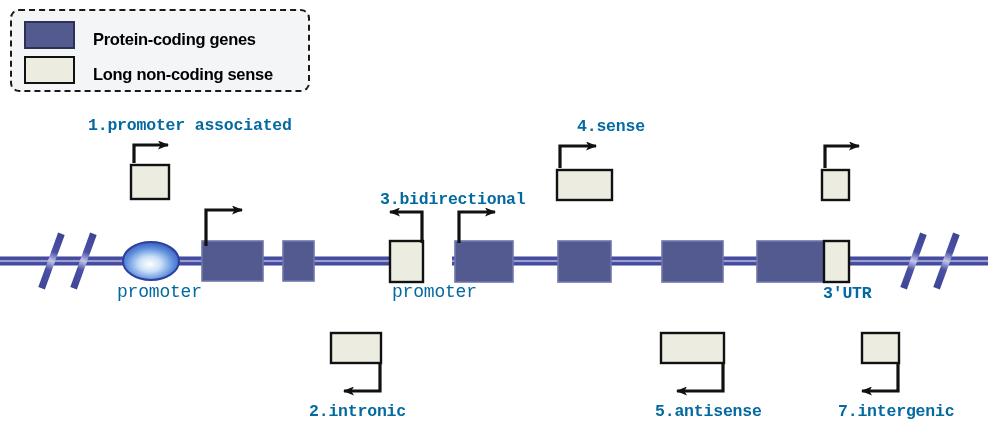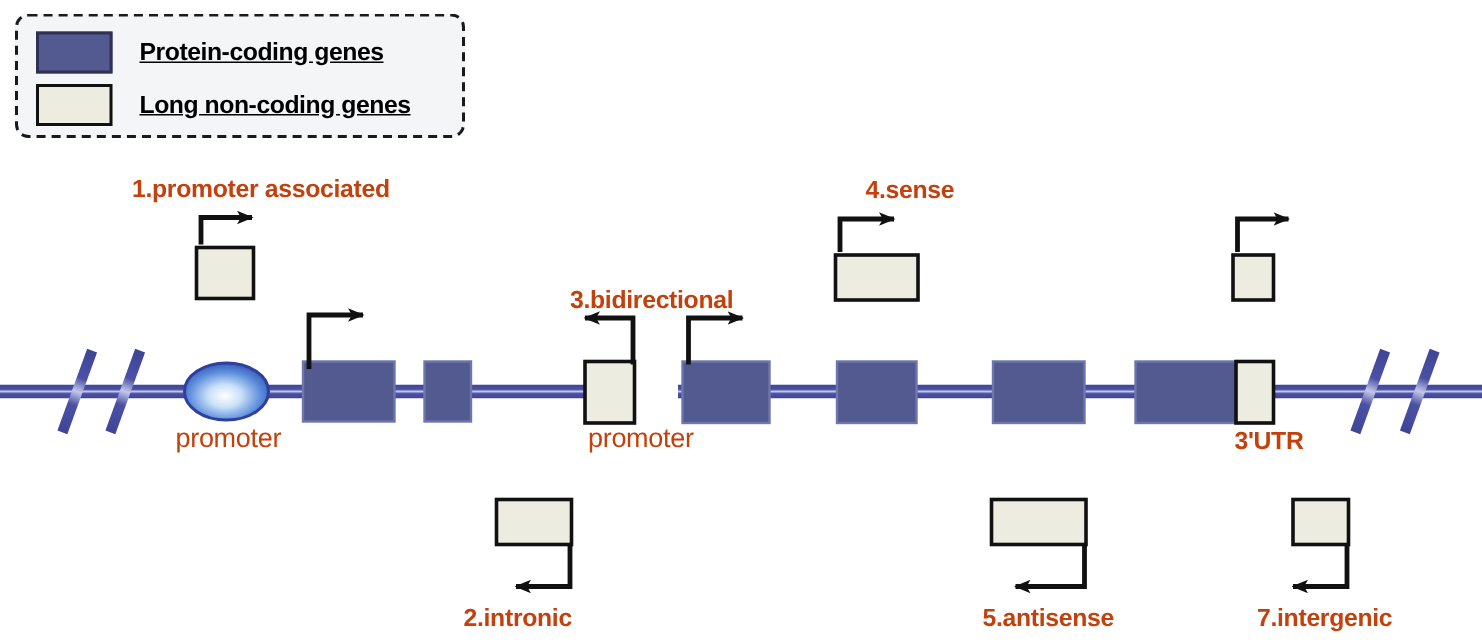--- a/index.html
+++ b/index.html
@@ -20,22 +20,22 @@
   #svgroot {
     position: absolute;
     left: 0;
     top: 0;
     width: 988px;
     height: 428px;
   }
   .lbl {
     position: absolute;
     white-space: nowrap;
-    color: #c2410c;
-    font-family: Liberation Sans, sans-serif;
+    color: #0369a1;
+    font-family: Liberation Mono, monospace;
     line-height: 1;
   }
   .lbl-bold {
     font-weight: bold;
     font-size: 16.5px;
     letter-spacing: -0.2px;
   }
   .lbl-plain {
     font-weight: normal;
     font-size: 18px;
@@ -53,22 +53,21 @@
     width: 300px;
     height: 83px;
     background: #f4f5f7;
     border: 2.5px dashed #1a1a1a;
     border-radius: 9px;
     box-sizing: border-box;
   }
   .legend-row {
     position: absolute;
     display: flex;
-    align-items: center;
-    text-decoration: underline;
+    align-items: flex-end;
   }
   .swatch {
     box-sizing: border-box;
     border: 2px solid #111111;
   }
   .sw-blue { background: #525a90; border-color: #2e3154; }
   .sw-cream { background: #ecede0; border-color: #111111; }
 </style>
 </head>
 <body>
@@ -176,21 +175,21 @@
     </g>
   </svg>
 
   <div class="legend-box">
     <div class="legend-row" style="left:12px; top:10px;">
       <span class="swatch sw-blue" style="width:51px; height:28px;"></span>
       <span class="legend-text" style="margin-left:18px;">Protein-coding genes</span>
     </div>
     <div class="legend-row" style="left:12px; top:45px;">
       <span class="swatch sw-cream" style="width:51px; height:28px;"></span>
-      <span class="legend-text" style="margin-left:18px;">Long non-coding genes</span>
+      <span class="legend-text" style="margin-left:18px;">Long non-coding sense</span>
     </div>
   </div>
 
   <div class="lbl lbl-bold" style="left:88px; top:118px;">1.promoter associated</div>
 
   <div class="lbl lbl-bold" style="left:380px; top:192px;">3.bidirectional</div>
 
   <div class="lbl lbl-bold" style="left:549px; top:119px;margin-left:28px;">4.sense</div>
 
 

